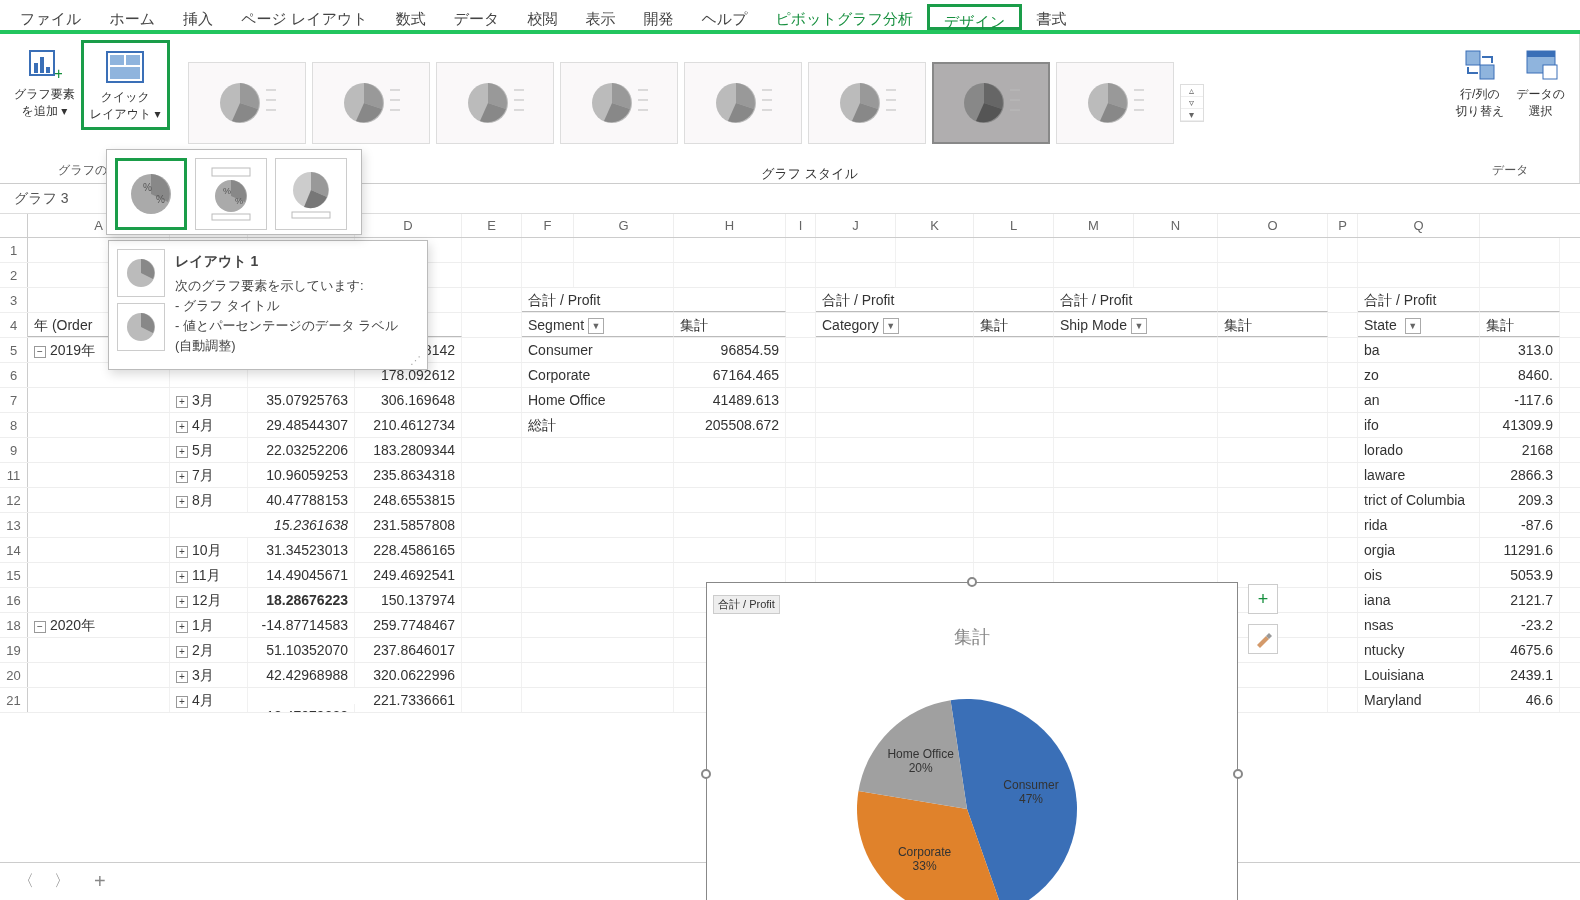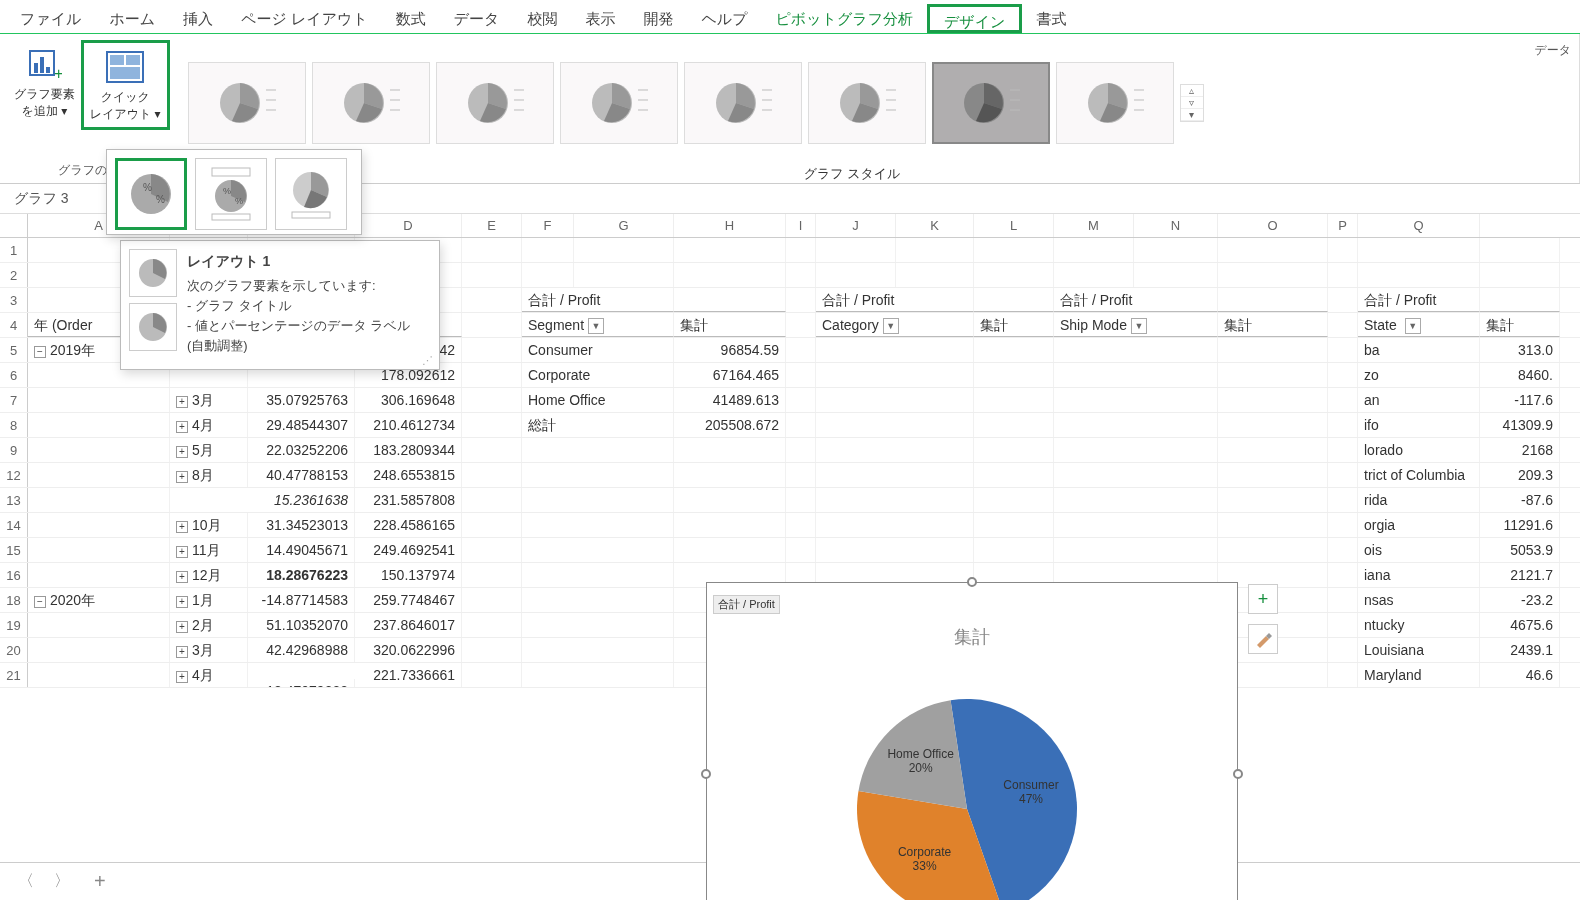--- a/index.html
+++ b/index.html
@@ -1,19 +1,19 @@
 <!DOCTYPE html>
 <html><head>
 <meta charset="utf-8">
 <style>
 * { margin:0; padding:0; box-sizing:border-box; font-family:"Yu Gothic UI","Meiryo",sans-serif; }
 body { background:#fff; font-size:13px; color:#333; overflow:hidden; width:1580px; height:900px; }
 
 
-.tabs { display:flex; padding:4px 6px 0; gap:0; height:34px; border-bottom:1px solid #22c55e; }
+.tabs { display:flex; padding:4px 6px 0; gap:0; height:34px; border-bottom:4px solid #22c55e; }
 .tab { padding:6px 14px; font-size:15px; color:#444; cursor:pointer; }
 .tab.active { color:#168f3e; }
 .tab.design { border:3px solid #1a9d49; color:#168f3e; font-weight:500;}
 
 .ribbon { display:flex; border-bottom:1px solid #ccc; height:150px; align-items:stretch; }
 .rgroup { display:flex; flex-direction:column; align-items:center; justify-content:space-between; padding:6px 8px 2px; border-right:1px solid #ddd;}
 .rgroup .label { font-size:12px; color:#555; padding:2px 0;}
 .rbtn { display:flex; flex-direction:column; align-items:center; padding:4px 6px; font-size:12px; cursor:pointer;}
 .rbtn .ic { width:40px; height:42px; display:flex; align-items:center; justify-content:center;}
 .ql { border:3px solid #1a9d49; }
@@ -40,21 +40,21 @@
 .hdr { border-bottom:1px solid #bbb; font-weight:400;}
 .dd { display:inline-flex; width:16px; height:16px; border:1px solid #aaa; vertical-align:middle; align-items:center; justify-content:center; font-size:9px; color:#666; margin-left:4px; cursor:pointer;}
 .exp { display:inline-flex; width:12px; height:12px; border:1px solid #999; font-size:10px; align-items:center; justify-content:center; margin-right:4px; color:#444; cursor:pointer;}
 .num { text-align:right; }
 
 
 .qlpop { position:absolute; top:149px; left:106px; width:256px; background:#fff; border:1px solid #bbb; box-shadow:2px 4px 10px rgba(0,0,0,.15); z-index:50;}
 .ql-grid { display:flex; gap:8px; padding:8px 8px 4px;}
 .ql-th { width:72px; height:72px; border:1px solid #ccc; display:flex; align-items:center; justify-content:center; cursor:pointer;}
 .ql-th.first { border:3px solid #1a9d49;}
-.tip { position:absolute; top:240px; left:120px; width:320px; background:#fff; border:1px solid #bbb; box-shadow:2px 4px 10px rgba(0,0,0,.15); padding:4px; z-index:49; display:flex;}
+.tip { position:absolute; top:240px; left:108px; width:320px; background:#fff; border:1px solid #bbb; box-shadow:2px 4px 10px rgba(0,0,0,.15); padding:4px; z-index:49; display:flex;}
 .tip-left{ width:56px; display:flex; flex-direction:column; gap:6px; padding:4px;}
 .tip-left .mini{ width:48px; height:48px; border:1px solid #ccc; display:flex; align-items:center; justify-content:center;}
 .tip-body{ flex:1; padding:8px 6px; font-size:13px; color:#444;}
 .tip-body .tt{ font-weight:600; margin-bottom:6px; font-size:14px;}
 .tip-body .ln{ margin:2px 0;}
 .tip .gr{ position:absolute; right:6px; bottom:2px; font-size:11px; color:#aaa;}
 
 
 .chartbox { position:absolute; left:706px; top:368px; width:532px; height:380px; border:1px solid #888; background:#fff; z-index:30;}
 .chartbox .title { text-align:center; color:#888; font-size:18px; margin-top:42px;}
@@ -205,20 +205,45 @@
         </div>
         <div class="style-more">
           <div>▵</div>
           <div>▿</div>
           <div>▾</div>
         </div>
       </div>
     <div class="label" style="text-align:center;">グラフ スタイル</div>
   </div>
   <div class="rgroup">
+    <div style="display:flex;">
+      <div class="rbtn">
+        <div class="ic">
+            <svg width="36" height="36">
+              <rect x="4" y="4" width="14" height="14" fill="#8fb4dd" stroke="#3a6fb7"></rect>
+              <rect x="18" y="18" width="14" height="14" fill="#8fb4dd" stroke="#3a6fb7"></rect>
+              <path d="M20 10 L30 10 L30 16" fill="none" stroke="#3a6fb7" stroke-width="2"></path>
+              <path d="M16 26 L6 26 L6 20" fill="none" stroke="#3a6fb7" stroke-width="2"></path>
+            </svg>
+          </div>
+        <span style="white-space:pre; text-align:center;">行/列の
+切り替え</span>
+      </div>
+      <div class="rbtn">
+        <div class="ic">
+            <svg width="36" height="36">
+              <rect x="4" y="4" width="28" height="22" fill="#8fb4dd" stroke="#3a6fb7"></rect>
+              <rect x="4" y="4" width="28" height="6" fill="#3a6fb7"></rect>
+              <rect x="20" y="18" width="14" height="14" fill="#fff" stroke="#3a6fb7"></rect>
+            </svg>
+          </div>
+        <span style="white-space:pre; text-align:center;">データの
+選択</span>
+      </div>
+    </div>
     <div class="label">データ</div>
   </div>
 </div>
 
 <div class="nmrow">
   <div class="nmbox">グラフ 3</div>
 </div>
 
 <div class="qlpop">
   <div class="ql-grid">
@@ -460,20 +485,38 @@
         <div class="cell " style="width: 30px;"></div>
         <div class="cell " style="width: 158px;"></div>
         <div class="cell " style="width: 80px;"></div>
         <div class="cell " style="width: 164px;"></div>
         <div class="cell " style="width: 110px;"></div>
         <div class="cell " style="width: 30px;"></div>
         <div class="cell " style="width: 122px;">lorado</div>
         <div class="cell num" style="width: 80px;">2168</div>
       </div>
       <div class="row">
+        <div class="rn">11</div>
+        <div class="cell " style="width: 142px;"></div>
+        <div class="cell " style="width: 78px;"><span class="exp">+</span>7月</div>
+        <div class="cell num" style="width: 107px;">10.96059253</div>
+        <div class="cell num" style="width: 107px;">235.8634318</div>
+        <div class="cell " style="width: 60px;"></div>
+        <div class="cell " style="width: 152px;"></div>
+        <div class="cell num" style="width: 112px;"></div>
+        <div class="cell " style="width: 30px;"></div>
+        <div class="cell " style="width: 158px;"></div>
+        <div class="cell " style="width: 80px;"></div>
+        <div class="cell " style="width: 164px;"></div>
+        <div class="cell " style="width: 110px;"></div>
+        <div class="cell " style="width: 30px;"></div>
+        <div class="cell " style="width: 122px;">laware</div>
+        <div class="cell num" style="width: 80px;">2866.3</div>
+      </div>
+      <div class="row">
         <div class="rn">12</div>
         <div class="cell " style="width: 142px;"></div>
         <div class="cell " style="width: 78px;"><span class="exp">+</span>8月</div>
         <div class="cell num" style="width: 107px;">40.47788153</div>
         <div class="cell num" style="width: 107px;">248.6553815</div>
         <div class="cell " style="width: 60px;"></div>
         <div class="cell " style="width: 152px;"></div>
         <div class="cell num" style="width: 112px;"></div>
         <div class="cell " style="width: 30px;"></div>
         <div class="cell " style="width: 158px;"></div>

